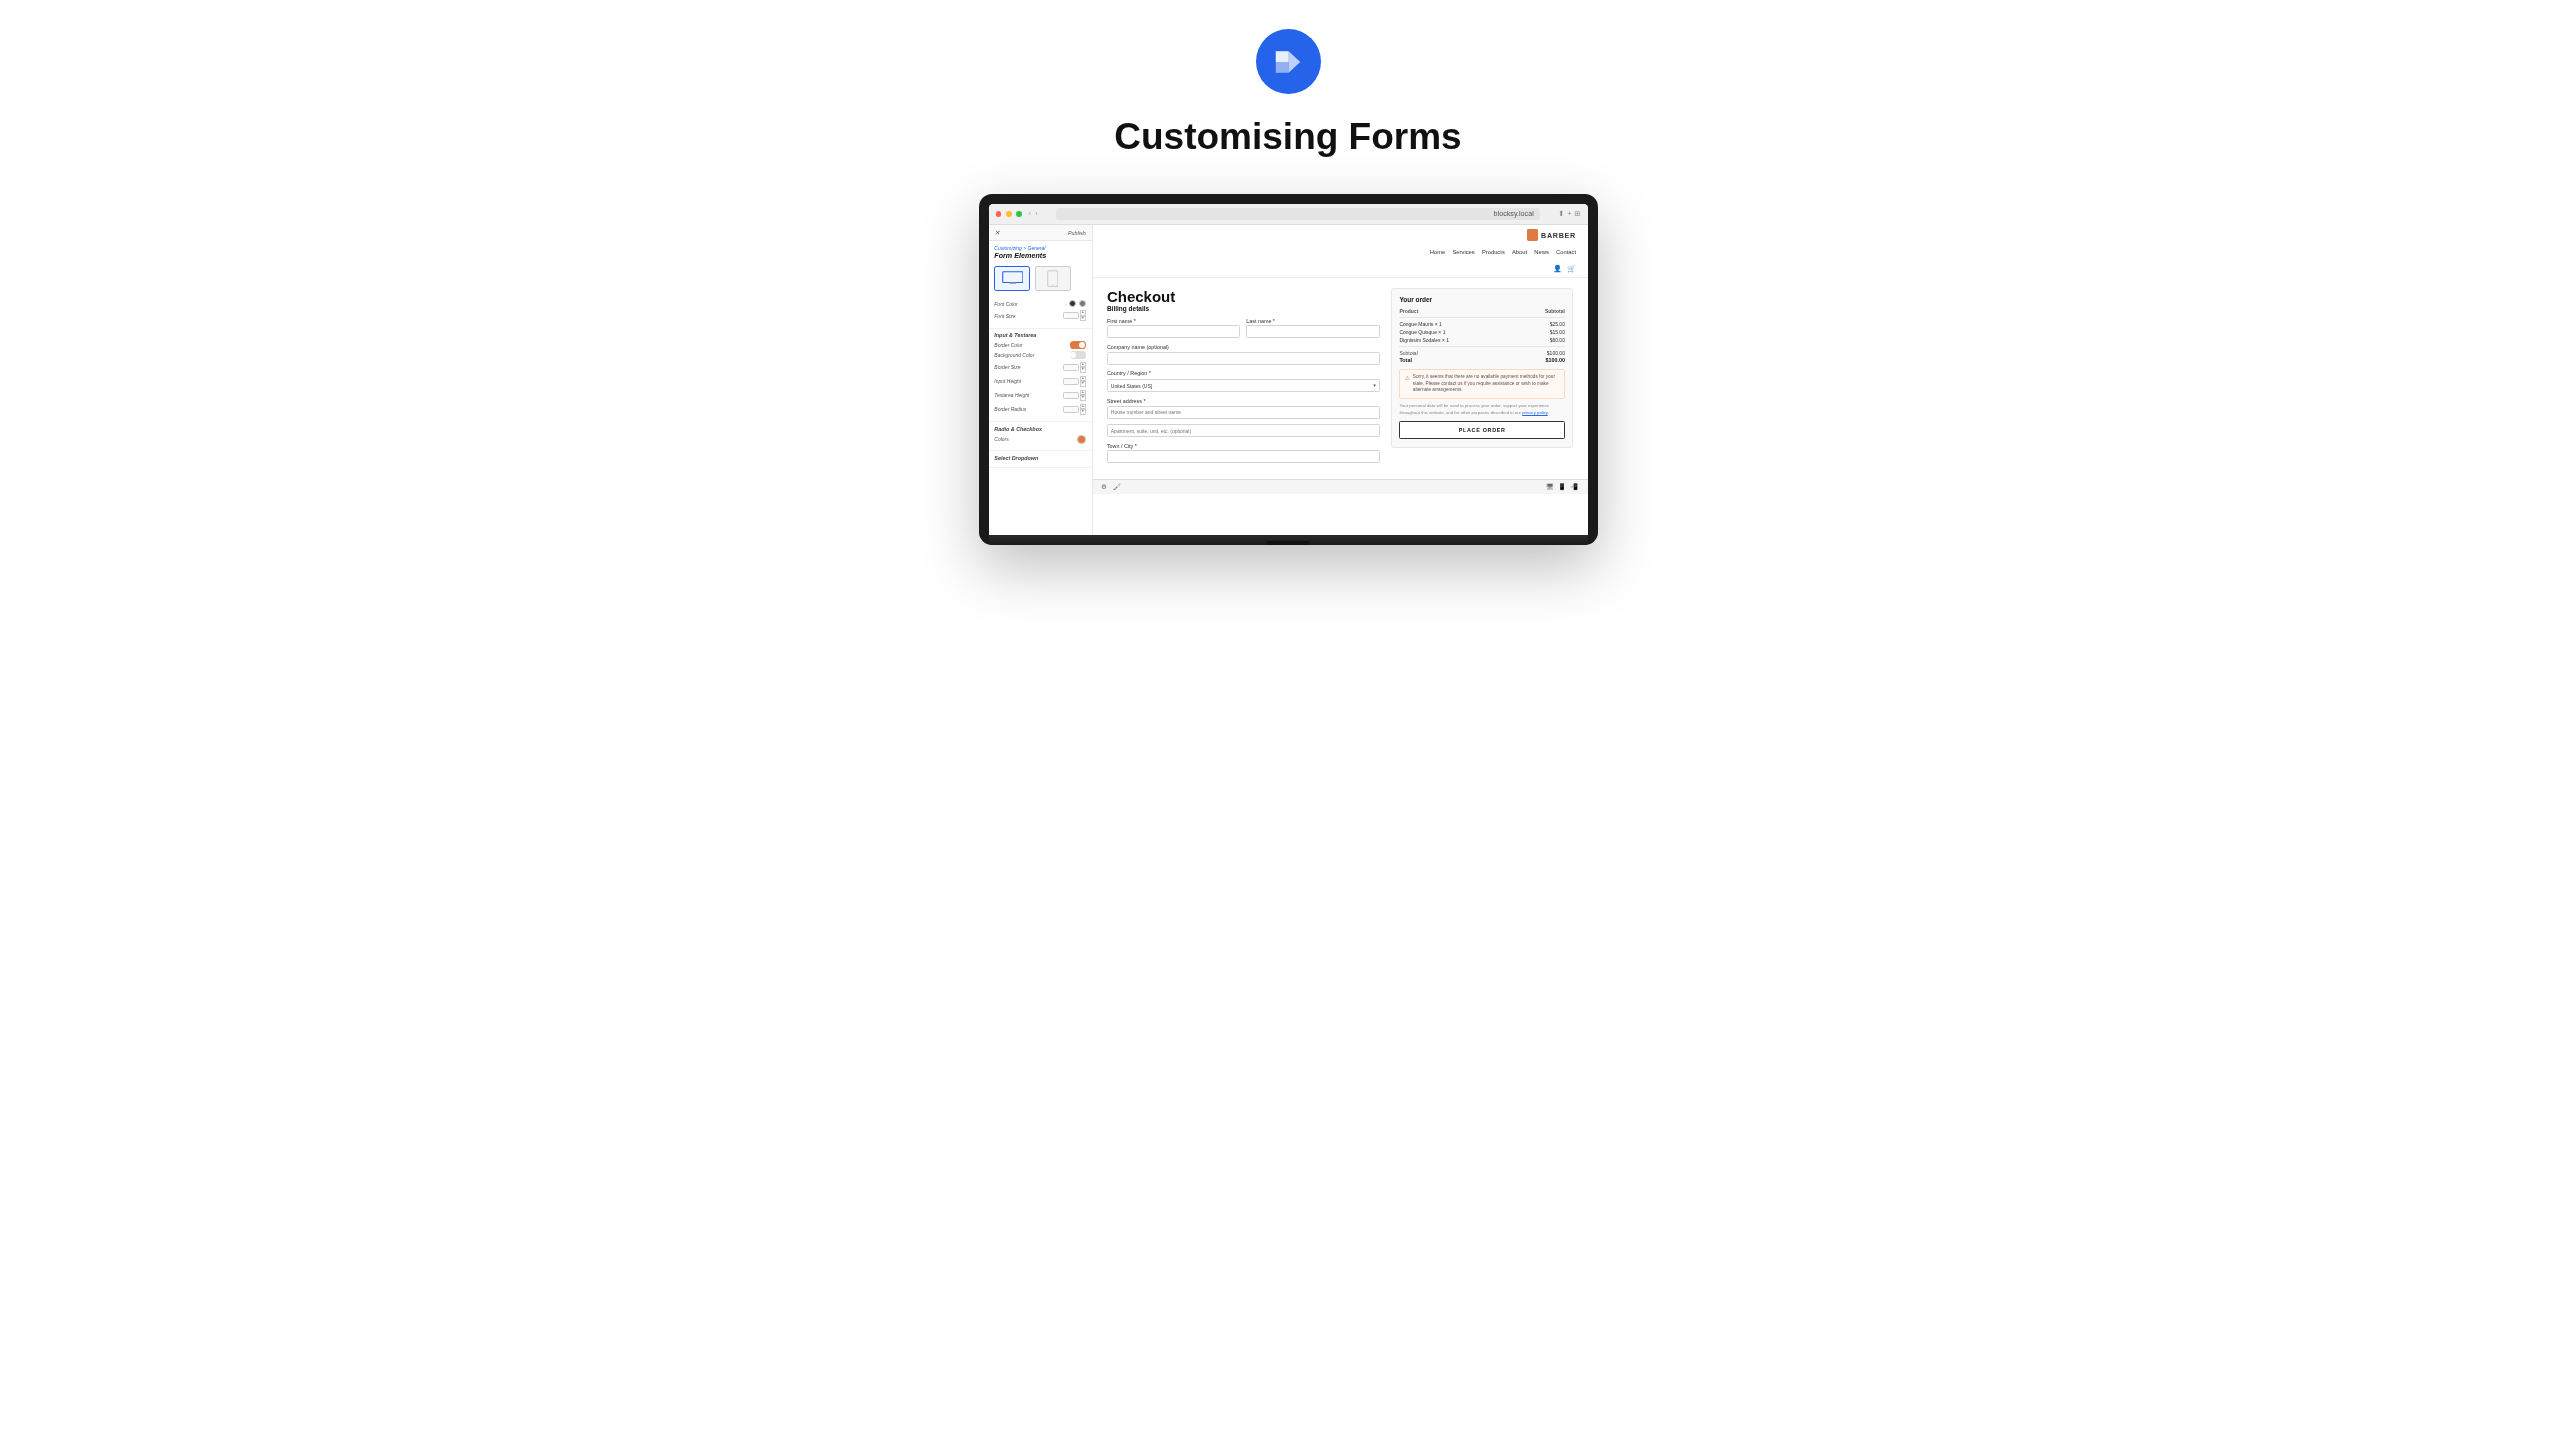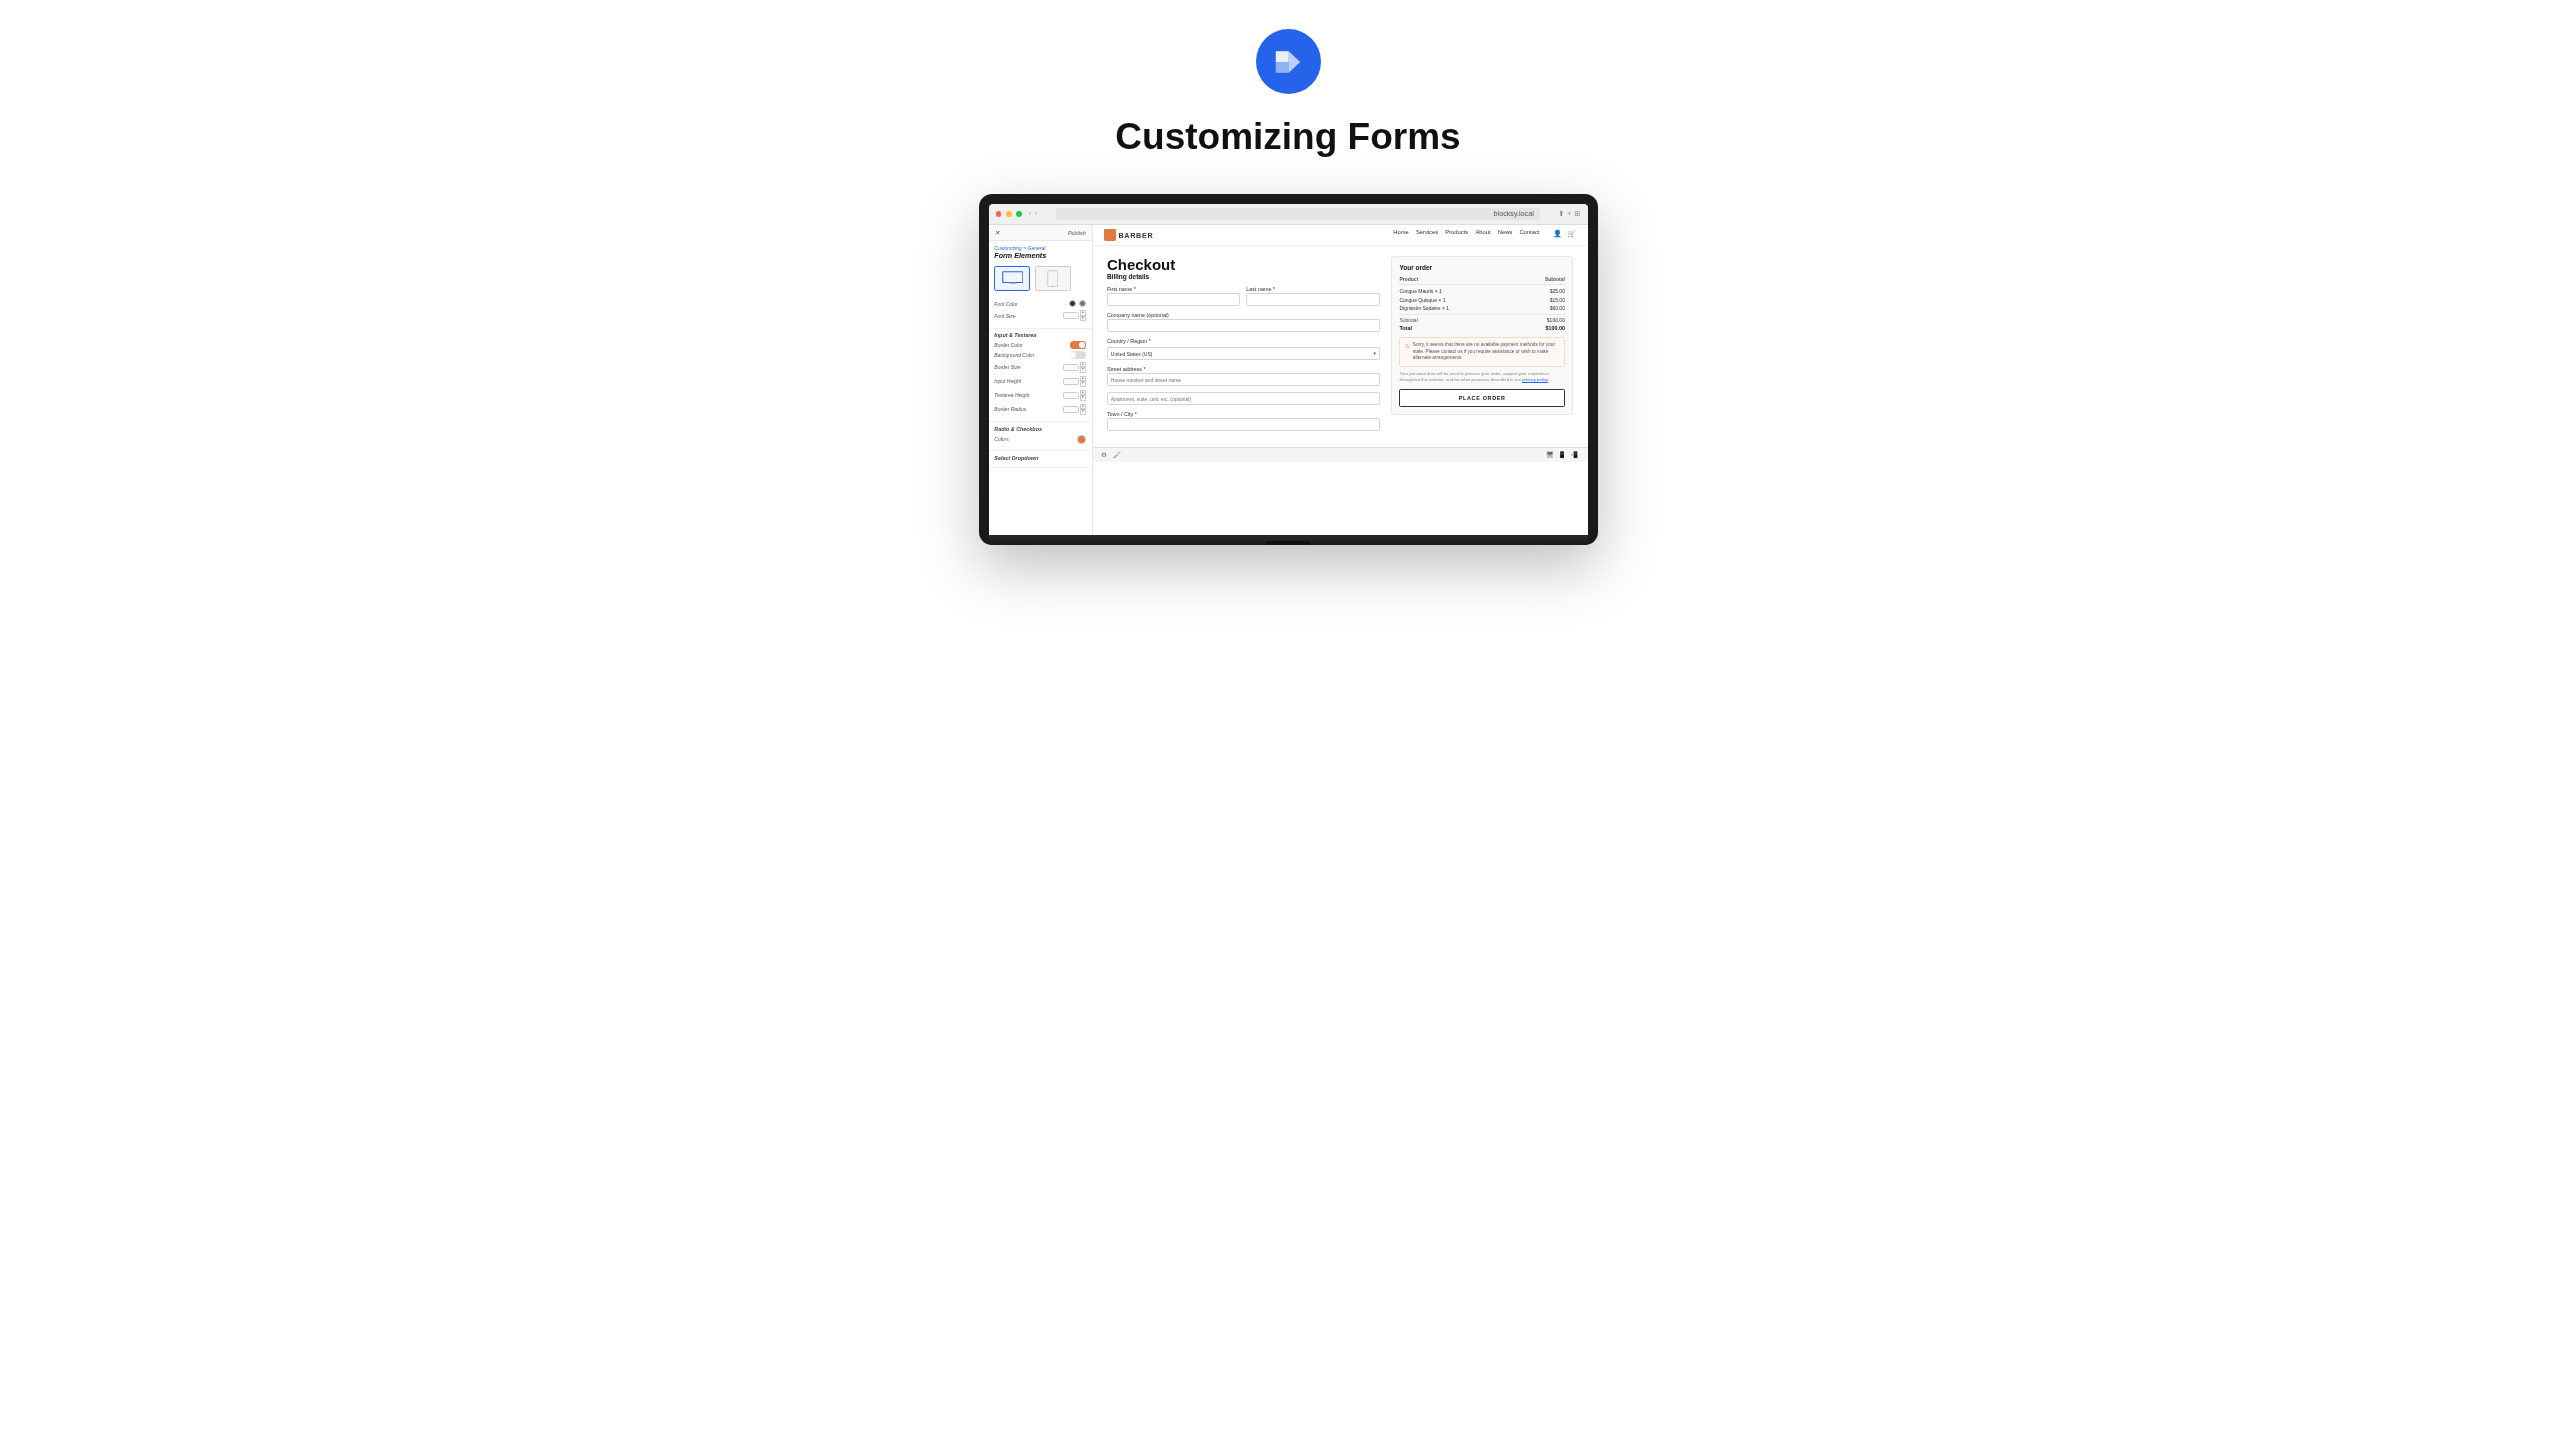--- a/index.html
+++ b/index.html
@@ -220,24 +220,25 @@
     
     .site-preview {
       flex: 1;
       background: #fff;
       overflow-y: auto;
     }
 
     
     .site-nav {
       display: flex;
-      align-items: flex-start;
+      align-items: flex-end;
       padding: 4.3px 11.5px;
       border-bottom: 0.7px solid #eee;
       gap: 8.6px;
+      flex-direction: column;
     }
     .site-logo {
       display: flex; align-items: center; gap: 2.9px;
     }
     .site-logo-icon {
       width: 11.5px; height: 11.5px;
       background: #e07a40;
       border-radius: 1.4px;
     }
     .site-logo-text {
@@ -461,21 +462,21 @@
 <body>
 
 <div class="logo-circle">
   <svg viewBox="0 0 50 50" fill="none" xmlns="http://www.w3.org/2000/svg">
     <path d="M8 10 L26 10 L26 25 L8 25 Z" fill="white" opacity="0.9"></path>
     <path d="M26 10 L42 25 L26 40 Z" fill="white" opacity="0.7"></path>
     <path d="M8 25 L26 25 L26 40 L8 40 Z" fill="white" opacity="0.5"></path>
   </svg>
 </div>
 
-<h1 class="main-title">Customizing Forms</h1>
+<h1 class="main-title">Customising Forms</h1>
 
 <div class="laptop-outer">
   <div class="laptop-screen">
 
     <div class="browser-chrome">
       <span class="browser-dot red"></span>
       <span class="browser-dot yellow"></span>
       <span class="browser-dot green"></span>
       <span style="font-size:6.5px;color:#999;margin-left:2.9px;">‹</span>
       <span style="font-size:6.5px;color:#999;">›</span>

